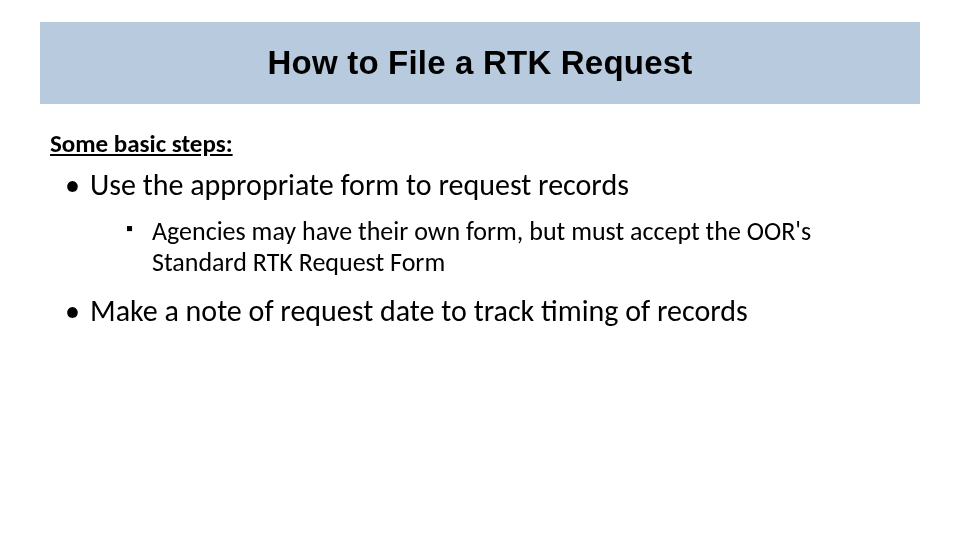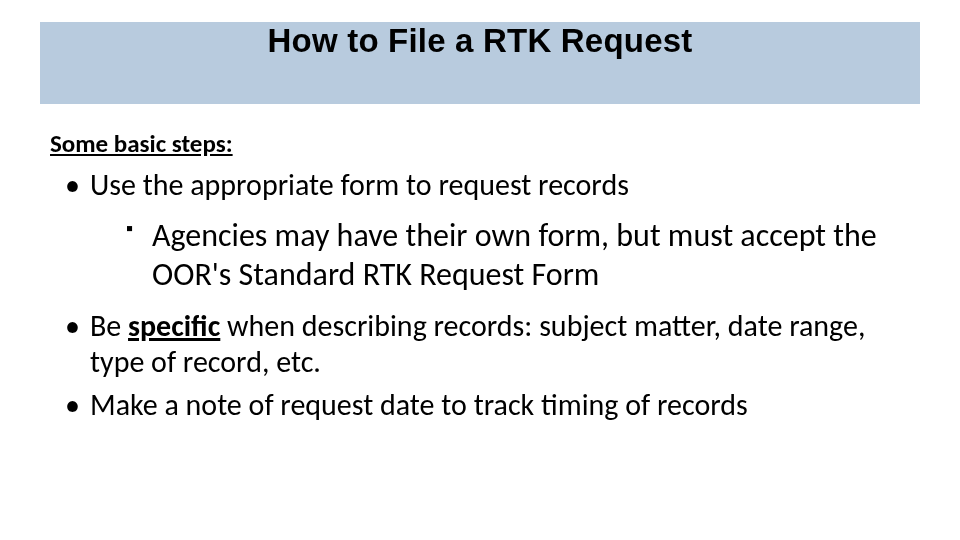--- a/index.html
+++ b/index.html
@@ -6,21 +6,21 @@
   html, body { width: 960px; height: 540px; background: #fff; font-family: Calibri, Arial, sans-serif; color: #000; }
   .slide { width: 960px; height: 540px; position: relative; }
   .title-bar {
     position: absolute;
     left: 40px;
     top: 22px;
     width: 880px;
     height: 82px;
     background: #b8cbde;
     display: flex;
-    align-items: flex-start;
+    align-items: center;
     justify-content: center;
   }
   .title-text {
     font-family: Arial, sans-serif;
     font-weight: 900;
     font-size: 33px;
     letter-spacing: 0.2px;
     color: #000;
   }
   .content {
@@ -55,21 +55,21 @@
     font-size: 30px;
   }
   ul.level2 {
     list-style: none;
     padding-left: 0;
     margin: 12px 0 14px 0;
   }
   ul.level2 > li {
     position: relative;
     padding-left: 62px;
-    font-size: 32px;
+    font-size: 26px;
     line-height: 1.22;
   }
   ul.level2 > li::before {
     content: "▪";
     position: absolute;
     left: 36px;
     top: 0;
     font-size: 20px;
   }
   .specific {
@@ -91,20 +91,17 @@
     <ul class="level1">
       <li>
         <span>Use the appropriate form to request records</span>
         <ul class="level2">
           <li>
             <span>Agencies may have their own form, but must accept the OOR's Standard RTK Request Form</span>
           </li>
         </ul>
       </li>
       <li>
-        <span>Be </span><span class="specific">specific</span><span> when describing records: subject matter, date range, type of record, etc.</span>
-      </li>
-      <li>
         <span>Make a note of request date to track timing of records</span>
       </li>
     </ul>
   </div>
 </div>
 
 </body></html>

